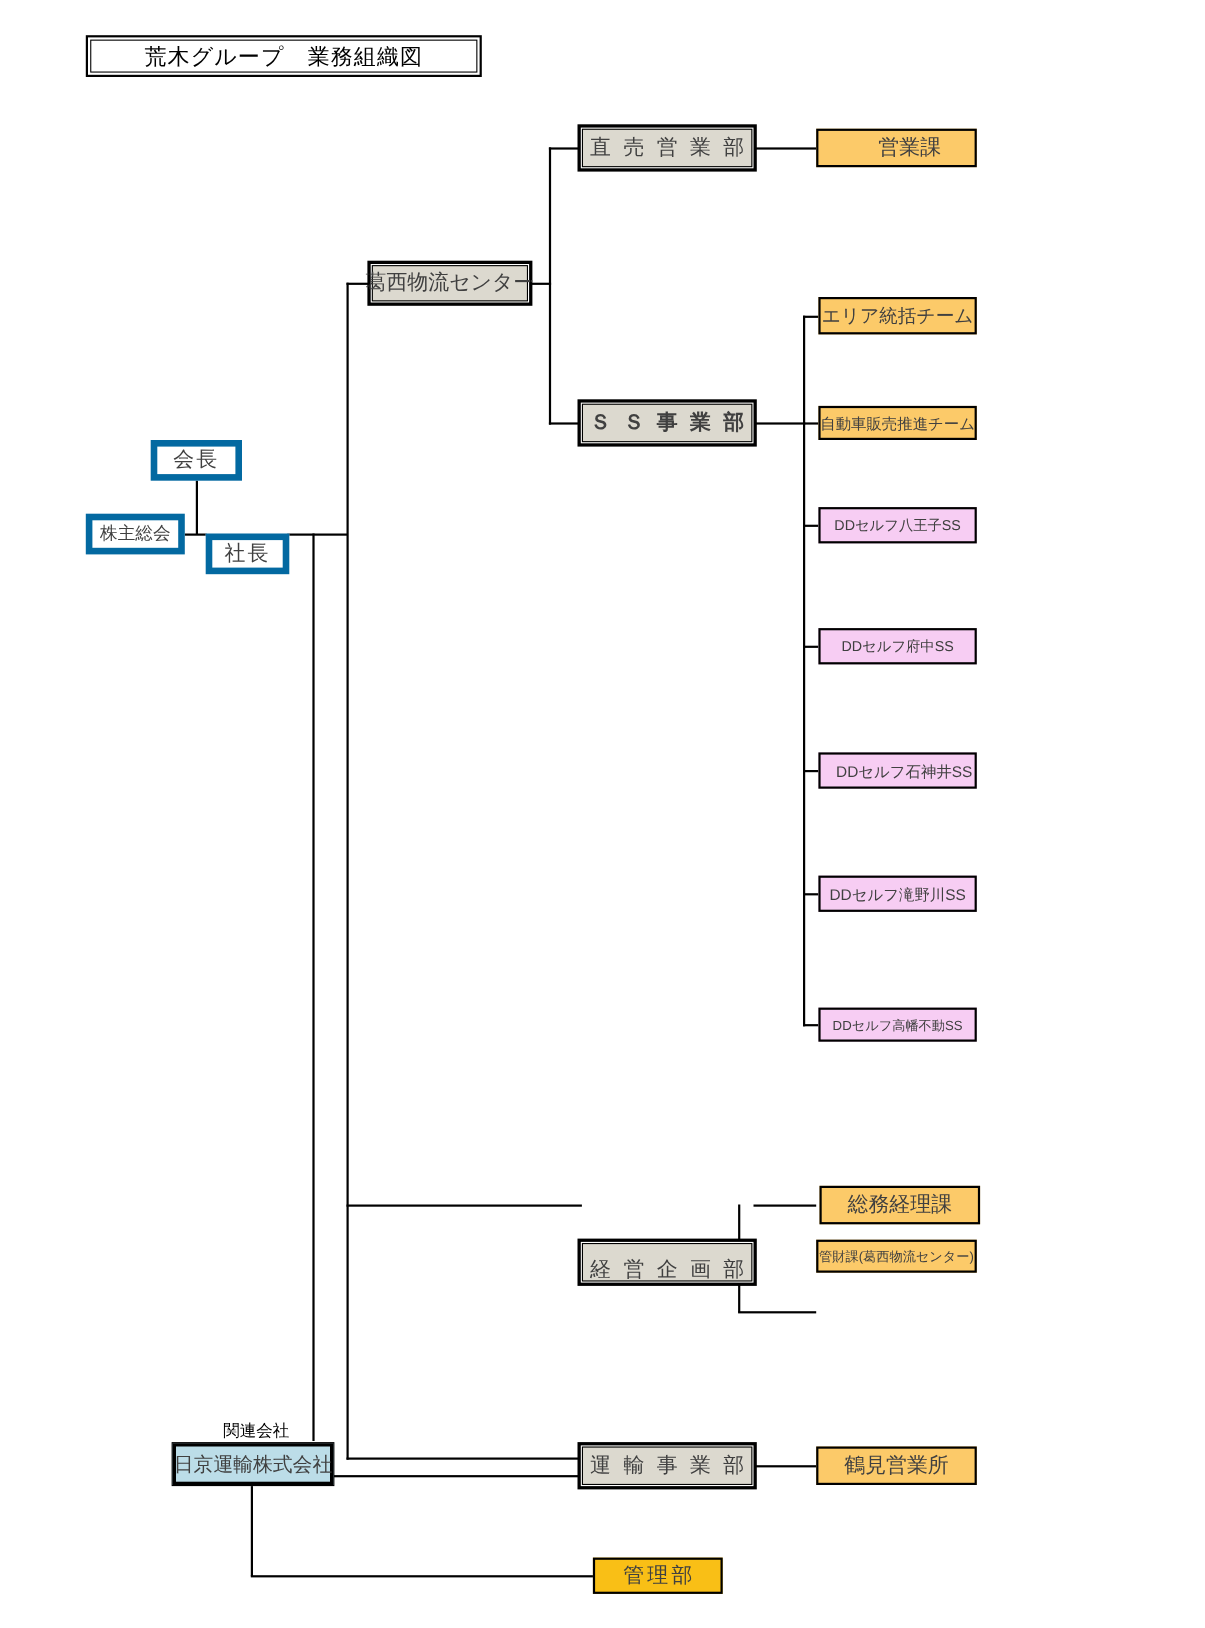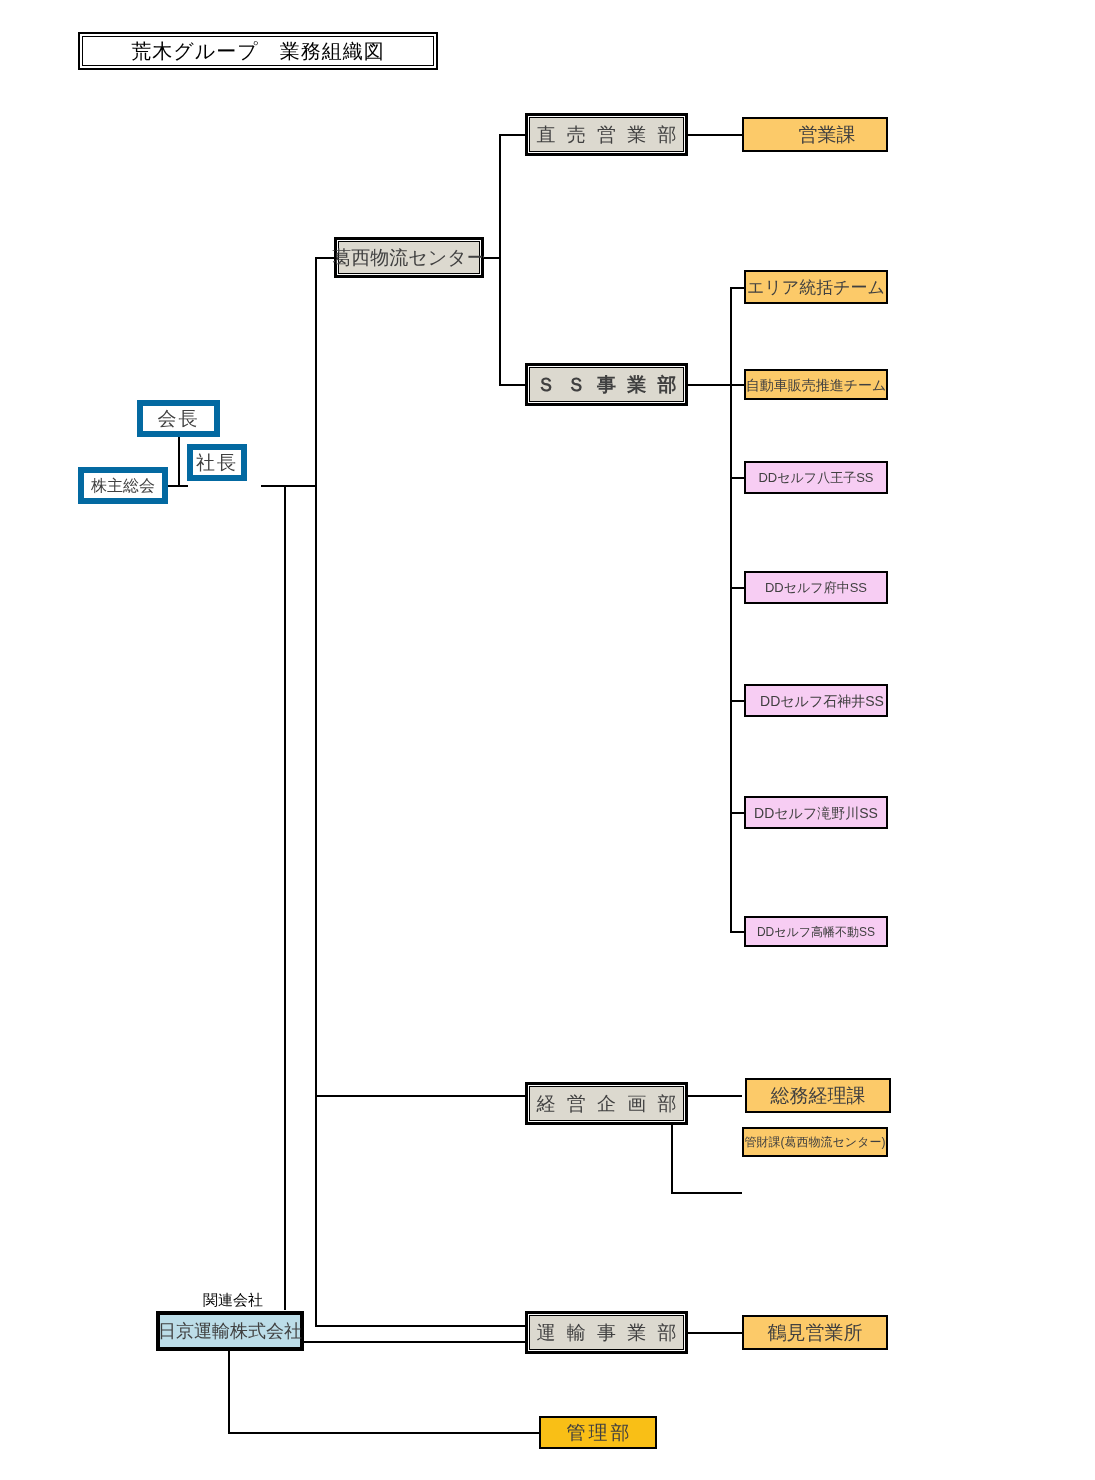--- a/index.html
+++ b/index.html
@@ -174,37 +174,37 @@
   <div class="ln" style="left:228px; top:1432px; width:312px; height:2px;"></div>
 
   <div class="box plain" style="left:137px; top:400px; width:83px; height:37px;">
     <span>会長</span>
   </div>
 
   <div class="box plain" style="left:78px; top:467px; width:90px; height:37px; font-size:16px; letter-spacing:0;">
     <span>株主総会</span>
   </div>
 
-  <div class="box plain" style="left:187px; top:444px; width:60px; height:37px;text-align:center;">
+  <div class="box plain" style="left:187px; top:485px; width:76px; height:37px;text-align:center;">
     <span>社長</span>
   </div>
 
   <div class="box dept" style="left:338px; top:241px; width:142px; height:33px;">
     <span>葛西物流センター</span>
   </div>
 
   <div class="box dept sp-mid" style="left:529px; top:117px; width:155px; height:35px;">
     <span>直 売 営 業 部</span>
   </div>
 
   <div class="box dept sp-mid" style="left:529px; top:367px; width:155px; height:35px;font-weight:bold;">
     <span>Ｓ Ｓ 事 業 部</span>
   </div>
 
-  <div class="box dept sp-mid" style="left:529px; top:1086px; width:155px; height:35px;">
+  <div class="box dept sp-mid" style="left:529px; top:1130px; width:155px; height:35px;align-items:flex-end;">
     <span>経 営 企 画 部</span>
   </div>
 
   <div class="box dept sp-mid" style="left:529px; top:1315px; width:155px; height:35px;">
     <span>運 輸 事 業 部</span>
   </div>
 
   <div class="box section" style="left:742px; top:117px; width:146px; height:35px;padding-left:24px;">
     <span>営業課</span>
   </div>

